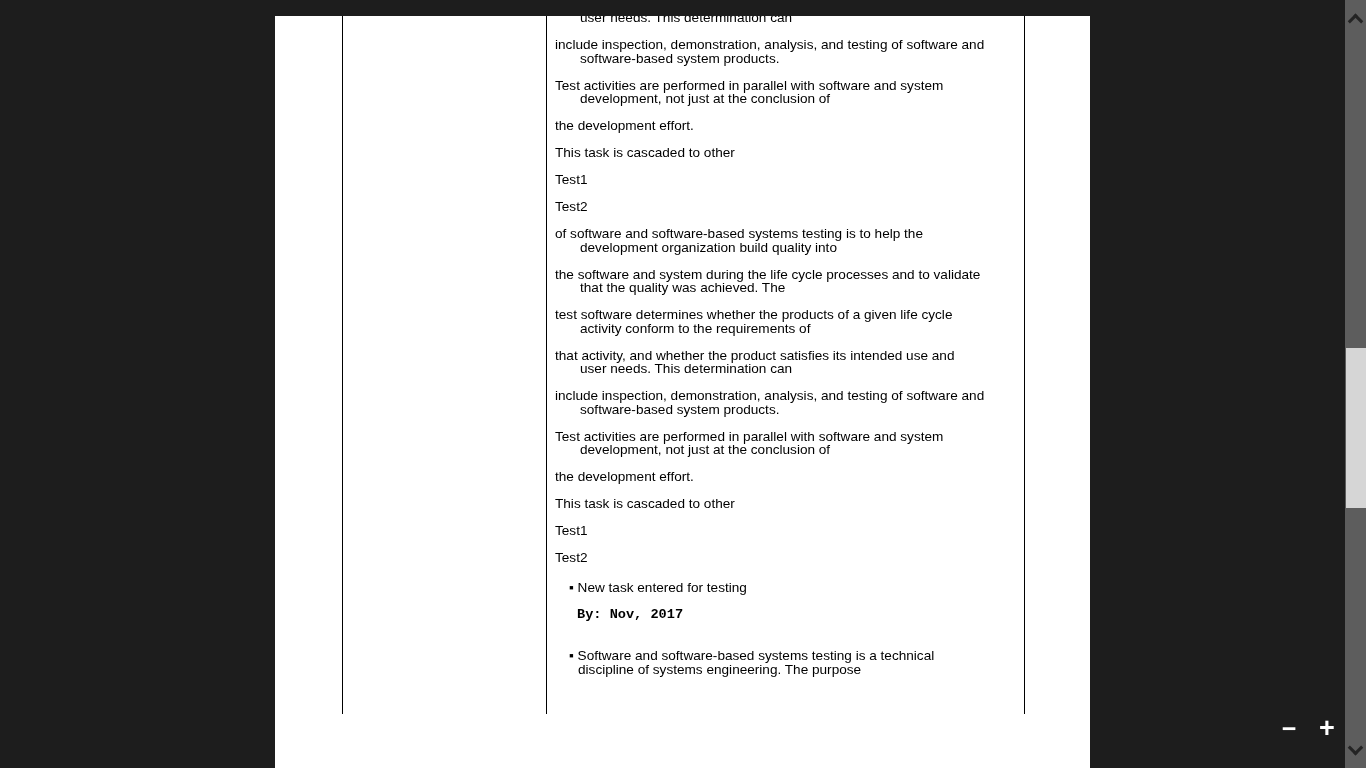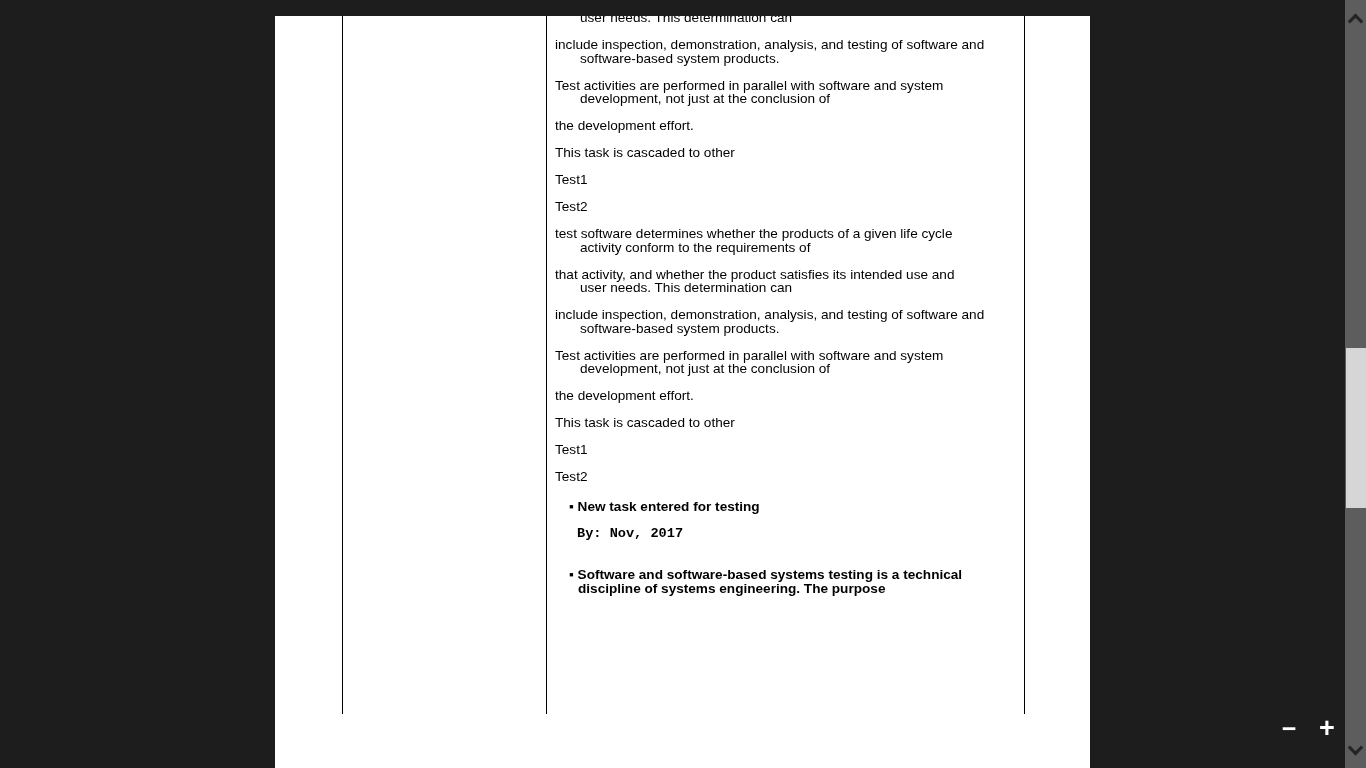--- a/index.html
+++ b/index.html
@@ -24,21 +24,21 @@
   #colline2 { left:271px; }   
   #colline3 { left:749px; }   
   
   #text-column {
     position:absolute; left:272px; top:-5px; width:477px;
     padding:0 8px; box-sizing:border-box;
     font-size:13.6px; line-height:13.5px;
   }
   .pg { margin:0 0 13.5px 0; padding-left:25px; text-indent:-25px; white-space:pre-line; }
   .pg.cont { text-indent:0; }
-  .pg.bullet { padding-left:23px; text-indent:-9px;font-weight:bold; }
+  .pg.bullet { padding-left:23px; text-indent:-9px; }
   .pg.bullet::before { content:"▪ "; }
   .pg.boldline { font-weight:bold; padding-left:22px; text-indent:0;font-family:Liberation Mono, monospace; }
   .mt16 { margin-top:16px; }
   .mt12 { margin-top:28px; }
   
   #scrollbar {
     position:absolute; left:1345px; top:0; width:21px; height:768px;
     background:var(--track,#5d5d5d);
   }
   .sb-btn {
@@ -80,20 +80,24 @@
     <div id="text-column">
         <div class="pg cont">user needs. This determination can</div>
         <div class="pg">include inspection, demonstration, analysis, and testing of software and
 software-based system products.</div>
         <div class="pg">Test activities are performed in parallel with software and system
 development, not just at the conclusion of</div>
         <div class="pg">the development effort.</div>
         <div class="pg">This task is cascaded to other</div>
         <div class="pg">Test1</div>
         <div class="pg">Test2</div>
+        <div class="pg">of software and software-based systems testing is to help the
+development organization build quality into</div>
+        <div class="pg">the software and system during the life cycle processes and to validate
+that the quality was achieved. The</div>
         <div class="pg">test software determines whether the products of a given life cycle
 activity conform to the requirements of</div>
         <div class="pg">that activity, and whether the product satisfies its intended use and
 user needs. This determination can</div>
         <div class="pg">include inspection, demonstration, analysis, and testing of software and
 software-based system products.</div>
         <div class="pg">Test activities are performed in parallel with software and system
 development, not just at the conclusion of</div>
         <div class="pg">the development effort.</div>
         <div class="pg">This task is cascaded to other</div>

